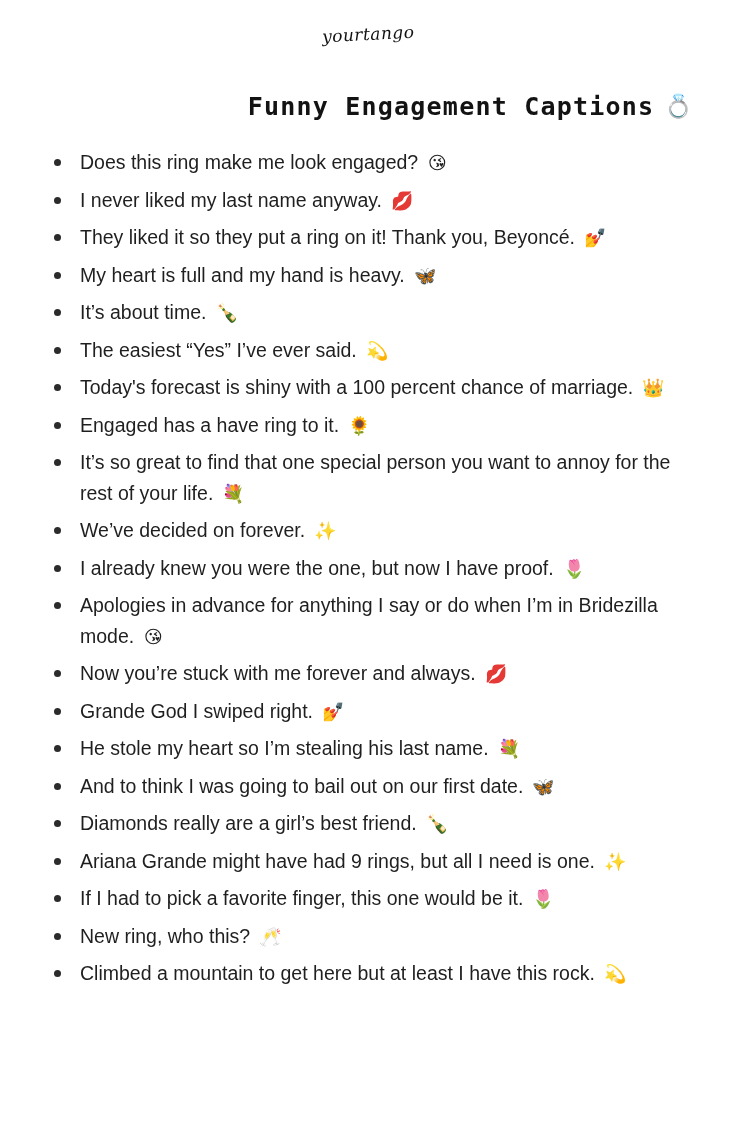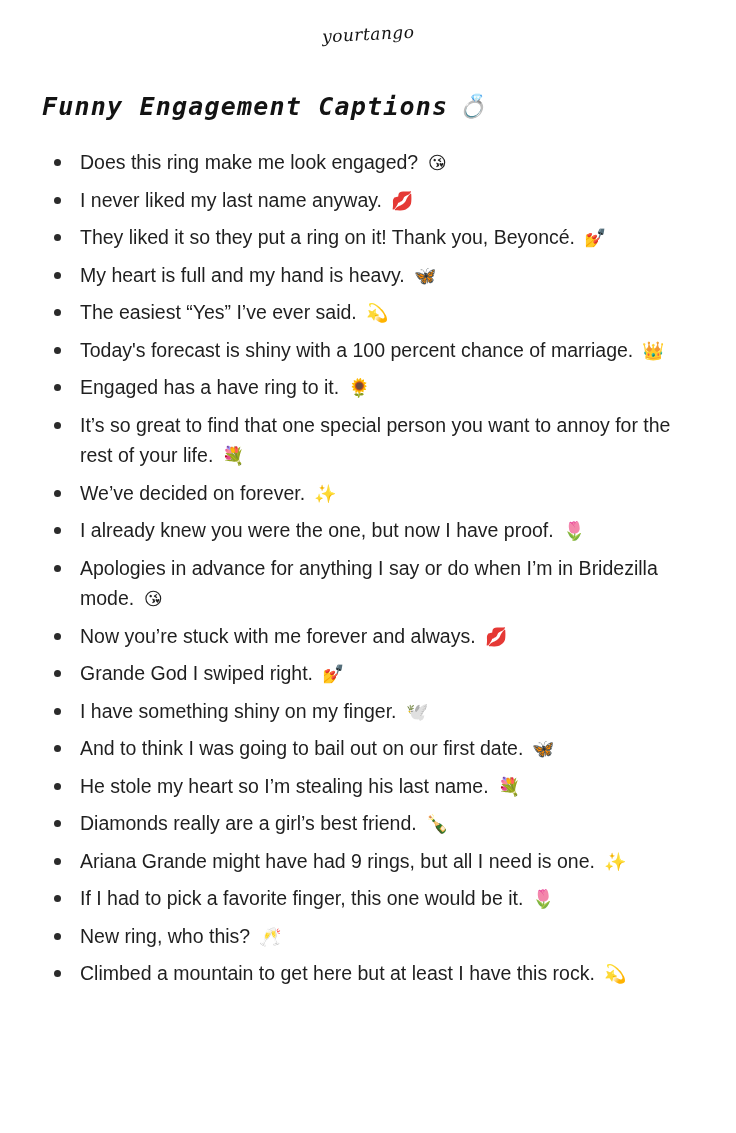--- a/index.html
+++ b/index.html
@@ -33,29 +33,29 @@
     font-size: 17px;
     letter-spacing: 0.5px;
     color: #111111;
     transform: rotate(-3deg);
   }
   .title-wrap {
     padding: 42px 42px 8px 42px;
   }
   .title {
     font-family: "DejaVu Sans Mono", monospace;
-    font-style: italic;
     font-size: 25px;
     font-weight: bold;
     letter-spacing: 1.2px;
     color: #131313;
     margin: 0;
     display: flex;
     align-items: center;
     gap: 10px;
+    justify-content: flex-end;
   }
   .title-emoji {
     font-size: 23px;
     font-family: "DejaVu Sans", sans-serif;
   }
   .list {
     margin: 0;
     padding: 18px 58px 0 78px;
     list-style: none;
   }
@@ -100,32 +100,32 @@
       <span>Funny Engagement Captions</span>
       <span class="title-emoji">💍</span>
     </h1>
   </div>
 
   <ul class="list" id="caption-list">
       <li class="list-item"><span>Does this ring make me look engaged?</span> <span class="emoji">😘</span></li>
       <li class="list-item"><span>I never liked my last name anyway.</span> <span class="emoji">💋</span></li>
       <li class="list-item"><span>They liked it so they put a ring on it! Thank you, Beyoncé.</span> <span class="emoji">💅</span></li>
       <li class="list-item"><span>My heart is full and my hand is heavy.</span> <span class="emoji">🦋</span></li>
+      <li class="list-item"><span>It’s about time.</span> <span class="emoji">🍾</span></li>
       <li class="list-item"><span>The easiest “Yes” I’ve ever said.</span> <span class="emoji">💫</span></li>
       <li class="list-item"><span>Today's forecast is shiny with a 100 percent chance of marriage.</span> <span class="emoji">👑</span></li>
       <li class="list-item"><span>Engaged has a have ring to it.</span> <span class="emoji">🌻</span></li>
       <li class="list-item"><span>It’s so great to find that one special person you want to annoy for the rest of your life.</span> <span class="emoji">💐</span></li>
       <li class="list-item"><span>We’ve decided on forever.</span> <span class="emoji">✨</span></li>
       <li class="list-item"><span>I already knew you were the one, but now I have proof.</span> <span class="emoji">🌷</span></li>
       <li class="list-item"><span>Apologies in advance for anything I say or do when I’m in Bridezilla mode.</span> <span class="emoji">😘</span></li>
       <li class="list-item"><span>Now you’re stuck with me forever and always.</span> <span class="emoji">💋</span></li>
       <li class="list-item"><span>Grande God I swiped right.</span> <span class="emoji">💅</span></li>
-      <li class="list-item"><span>I have something shiny on my finger.</span> <span class="emoji">🕊️</span></li>
+      <li class="list-item"><span>He stole my heart so I’m stealing his last name.</span> <span class="emoji">💐</span></li>
       <li class="list-item"><span>And to think I was going to bail out on our first date.</span> <span class="emoji">🦋</span></li>
-      <li class="list-item"><span>He stole my heart so I’m stealing his last name.</span> <span class="emoji">💐</span></li>
       <li class="list-item"><span>Diamonds really are a girl’s best friend.</span> <span class="emoji">🍾</span></li>
       <li class="list-item"><span>Ariana Grande might have had 9 rings, but all I need is one.</span> <span class="emoji">✨</span></li>
       <li class="list-item"><span>If I had to pick a favorite finger, this one would be it.</span> <span class="emoji">🌷</span></li>
       <li class="list-item"><span>New ring, who this?</span> <span class="emoji">🥂</span></li>
       <li class="list-item"><span>Climbed a mountain to get here but at least I have this rock.</span> <span class="emoji">💫</span></li>
     </ul>
 
   <div class="footer-space"></div>
 </div>
 

